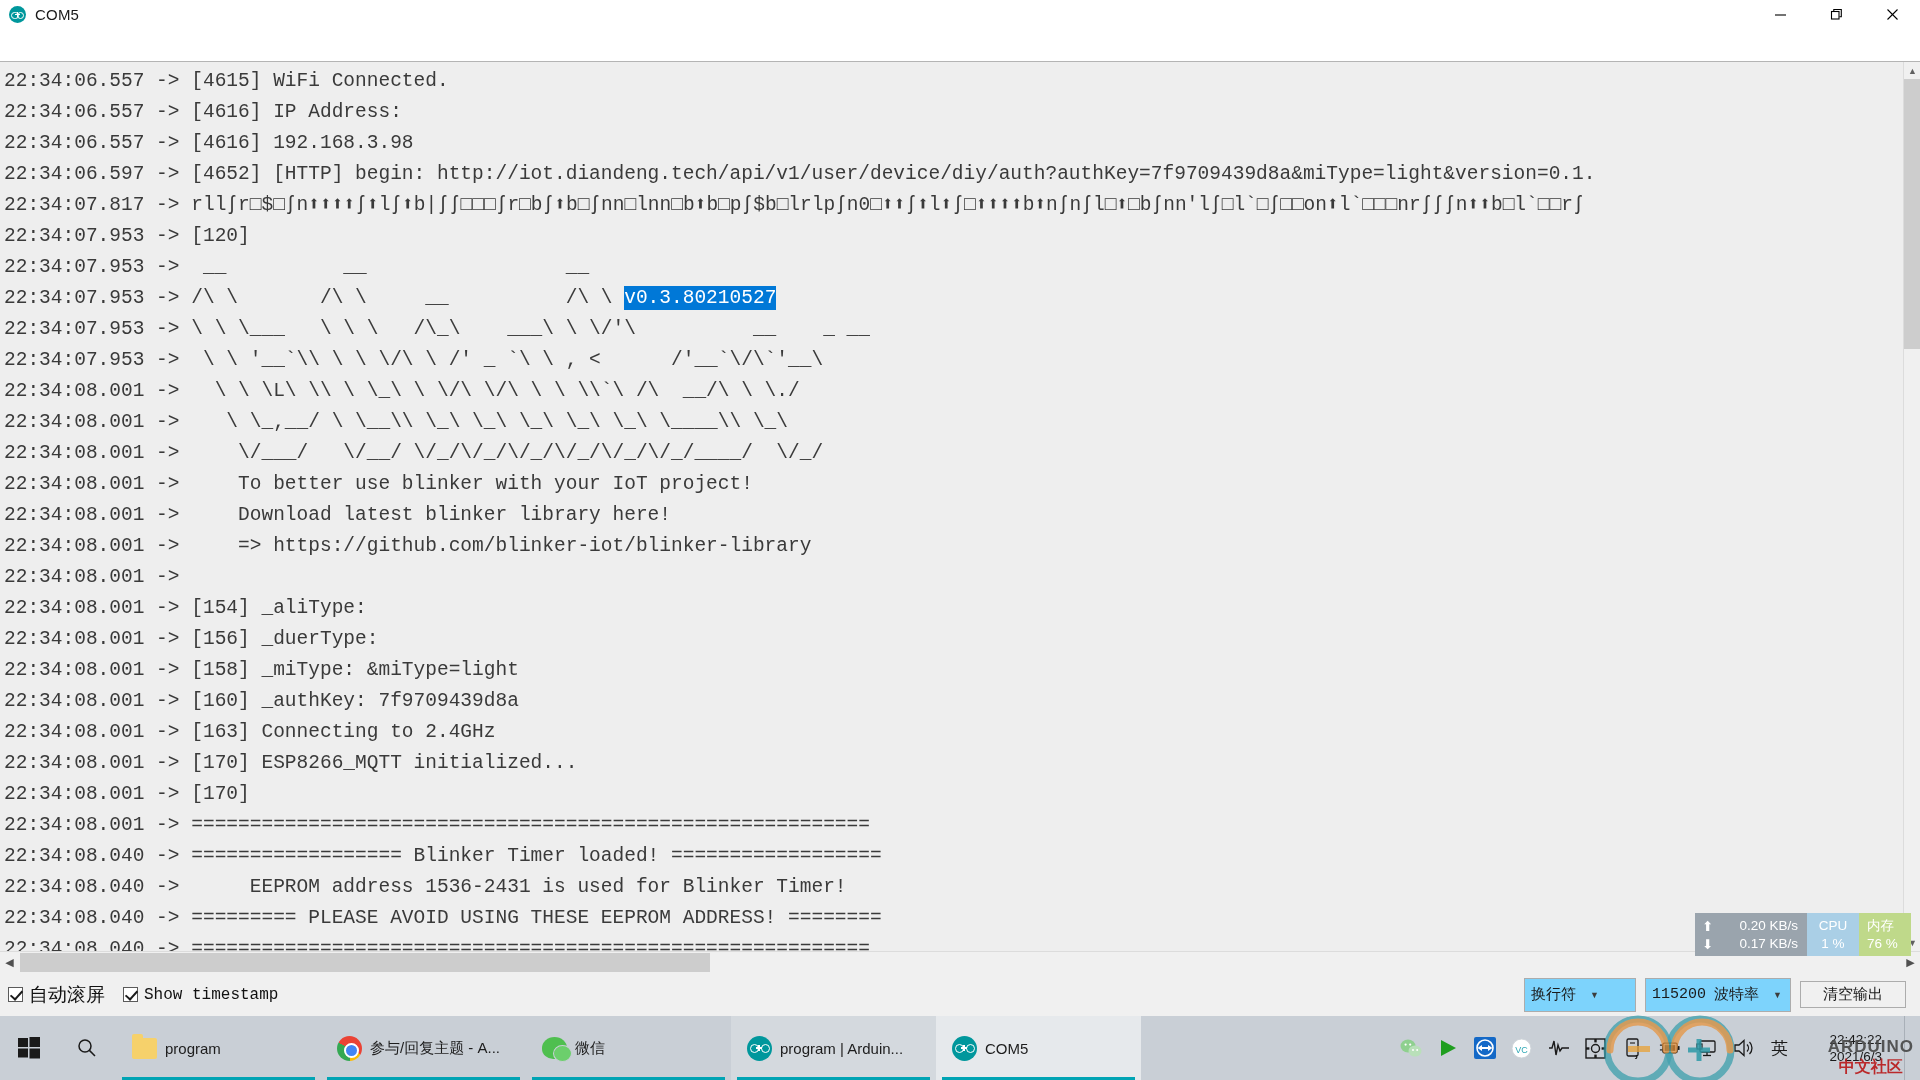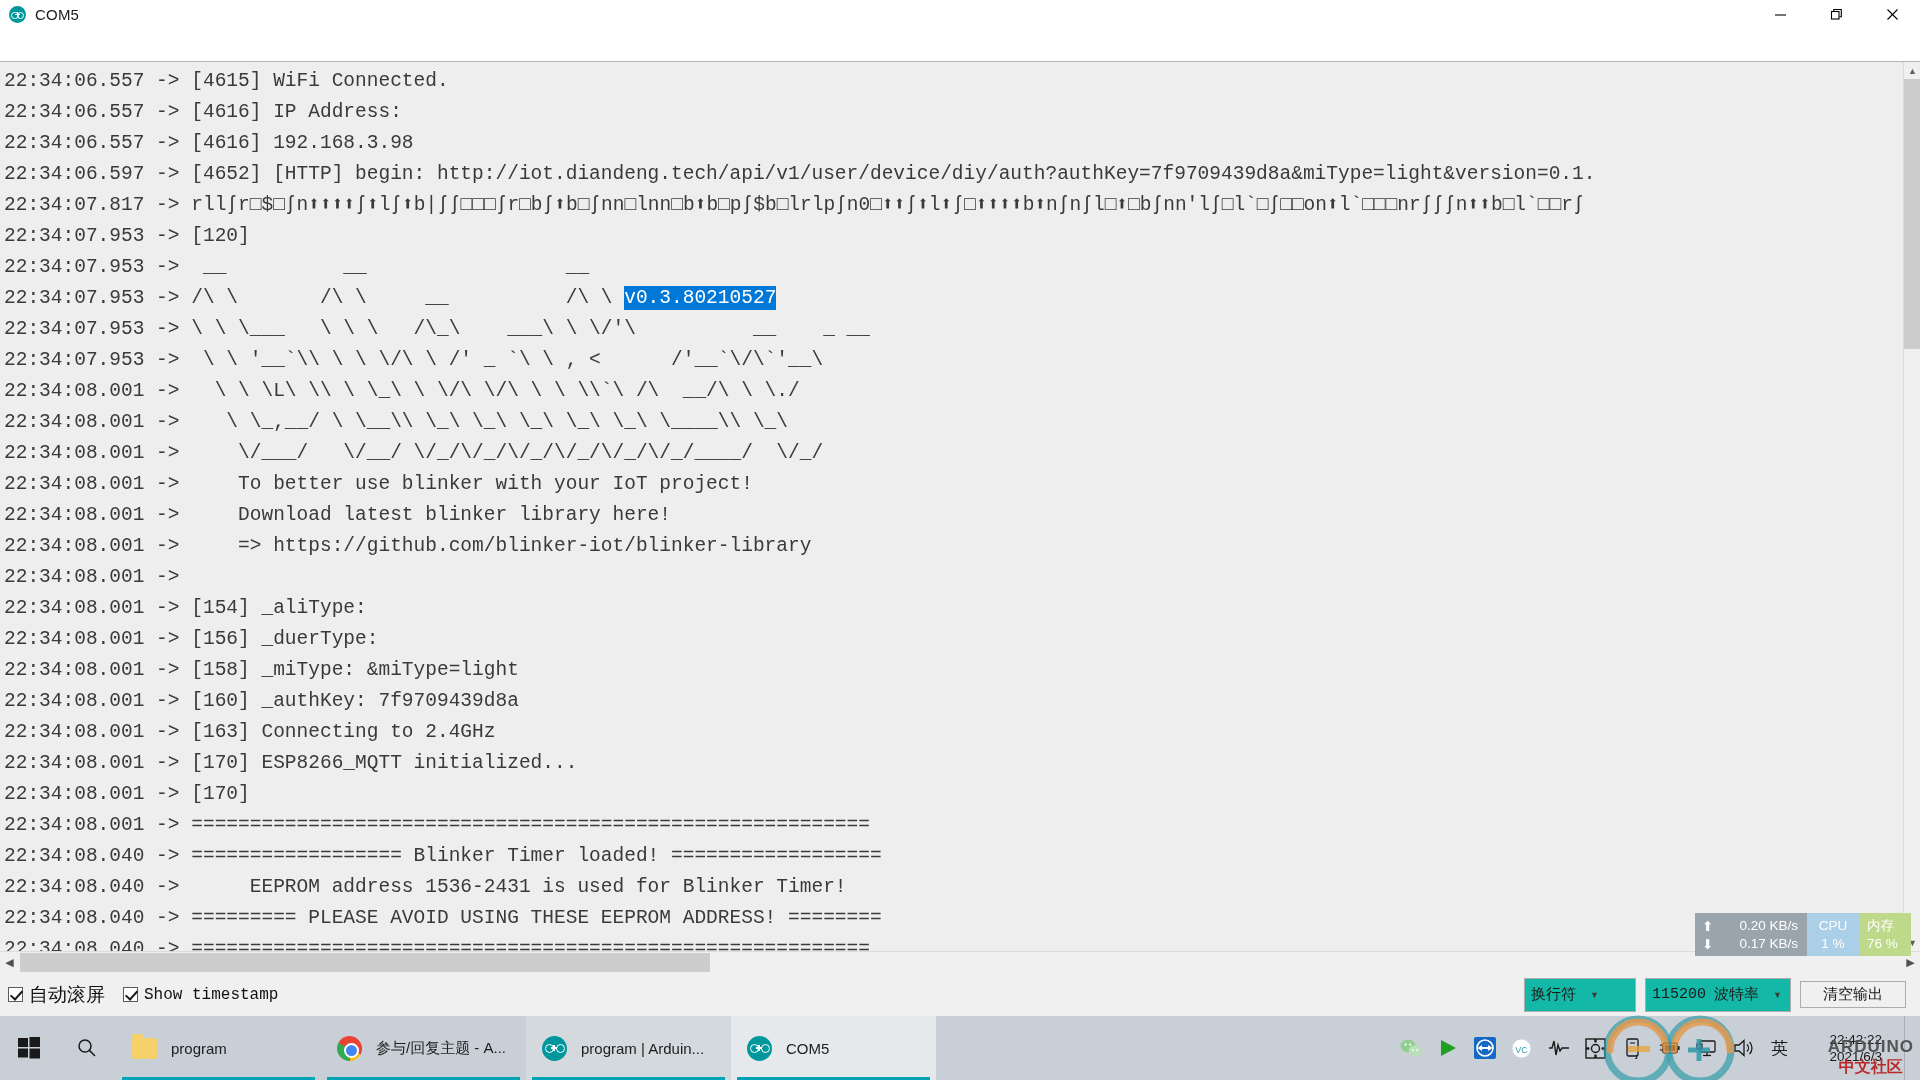--- a/index.html
+++ b/index.html
@@ -136,21 +136,21 @@
   .chkbox.checked::after {
     content: ""; position: absolute; left: 4px; top: 0px;
     width: 5px; height: 10px; border: solid #1a1a1a;
     border-width: 0 2px 2px 0; transform: rotate(42deg);
   }
   .chk-label-cn { font-size: 19px; color: #111; }
   .chk-label-en { font-family: "Liberation Mono", monospace; font-size: 16px; color: #111; }
 
   .opt-right { margin-left: auto; display: flex; align-items: center; gap: 9px; padding-right: 6px; }
   .combo {
-    height: 27px; background: #14b8a6; border: 1px solid #acacac;
+    height: 27px; background: #7dd3fc; border: 1px solid #acacac;
     display: flex; align-items: center; gap: 8px; padding: 16px 6px;
     font-size: 15px; color: #1a1a1a; position: relative;
   }
   .combo .caret { font-size: 9px; color: #3c3c3c; margin-left: 6px; }
   .combo.newline { width: 112px; }
   .combo.baud { width: 146px; }
   .combo.baud .baud-num { font-family: "Liberation Mono", monospace; font-size: 15px; }
   .clear-btn {
     width: 106px; height: 27px; background: #f0f0f0; border: 1px solid #acacac;
     display: flex; align-items: center; justify-content: center;
@@ -178,21 +178,21 @@
   .taskbar {
     position: absolute; left: 0; bottom: 0; width: 1920px; height: 64px;
     background: #c9cfd6;
     display: flex; align-items: stretch;
     z-index: 40;
   }
   .tb-btn {
     width: 58px; display: flex; align-items: center; justify-content: center;
   }
   .tb-task {
-    width: 205px; display: flex; align-items: center; gap: 14px; padding-left: 16px;
+    width: 205px; display: flex; align-items: center; gap: 8px; padding-left: 16px;
     position: relative; background: transparent;
   }
   .tb-task.active { background: #e6e9ec; }
   .tb-task.inactive-light { background: #d4d9de; }
   .tb-task::after {
     content: ""; position: absolute; left: 6px; right: 6px; bottom: 0; height: 3px;
     background: #00a4b4;
   }
   .tb-task .tlabel {
     font-size: 15px; color: #1d1d1d; white-space: nowrap;
@@ -375,20 +375,24 @@
       </svg>
     </div>
 
     <div class="tb-task">
       <span class="folder-ico"></span>
       <span class="tlabel">program</span>
     </div>
     <div class="tb-task">
       <span class="chrome-ico"></span>
       <span class="tlabel">参与/回复主题 - A...</span>
+    </div>
+    <div class="tb-task">
+      <span class="wechat-ico"></span>
+      <span class="tlabel">微信</span>
     </div>
     <div class="tb-task inactive-light">
       <span class="ard-ico">
           <i></i>
         </span>
       <span class="tlabel">program | Arduin...</span>
     </div>
     <div class="tb-task active">
       <span class="ard-ico">
           <i></i>

